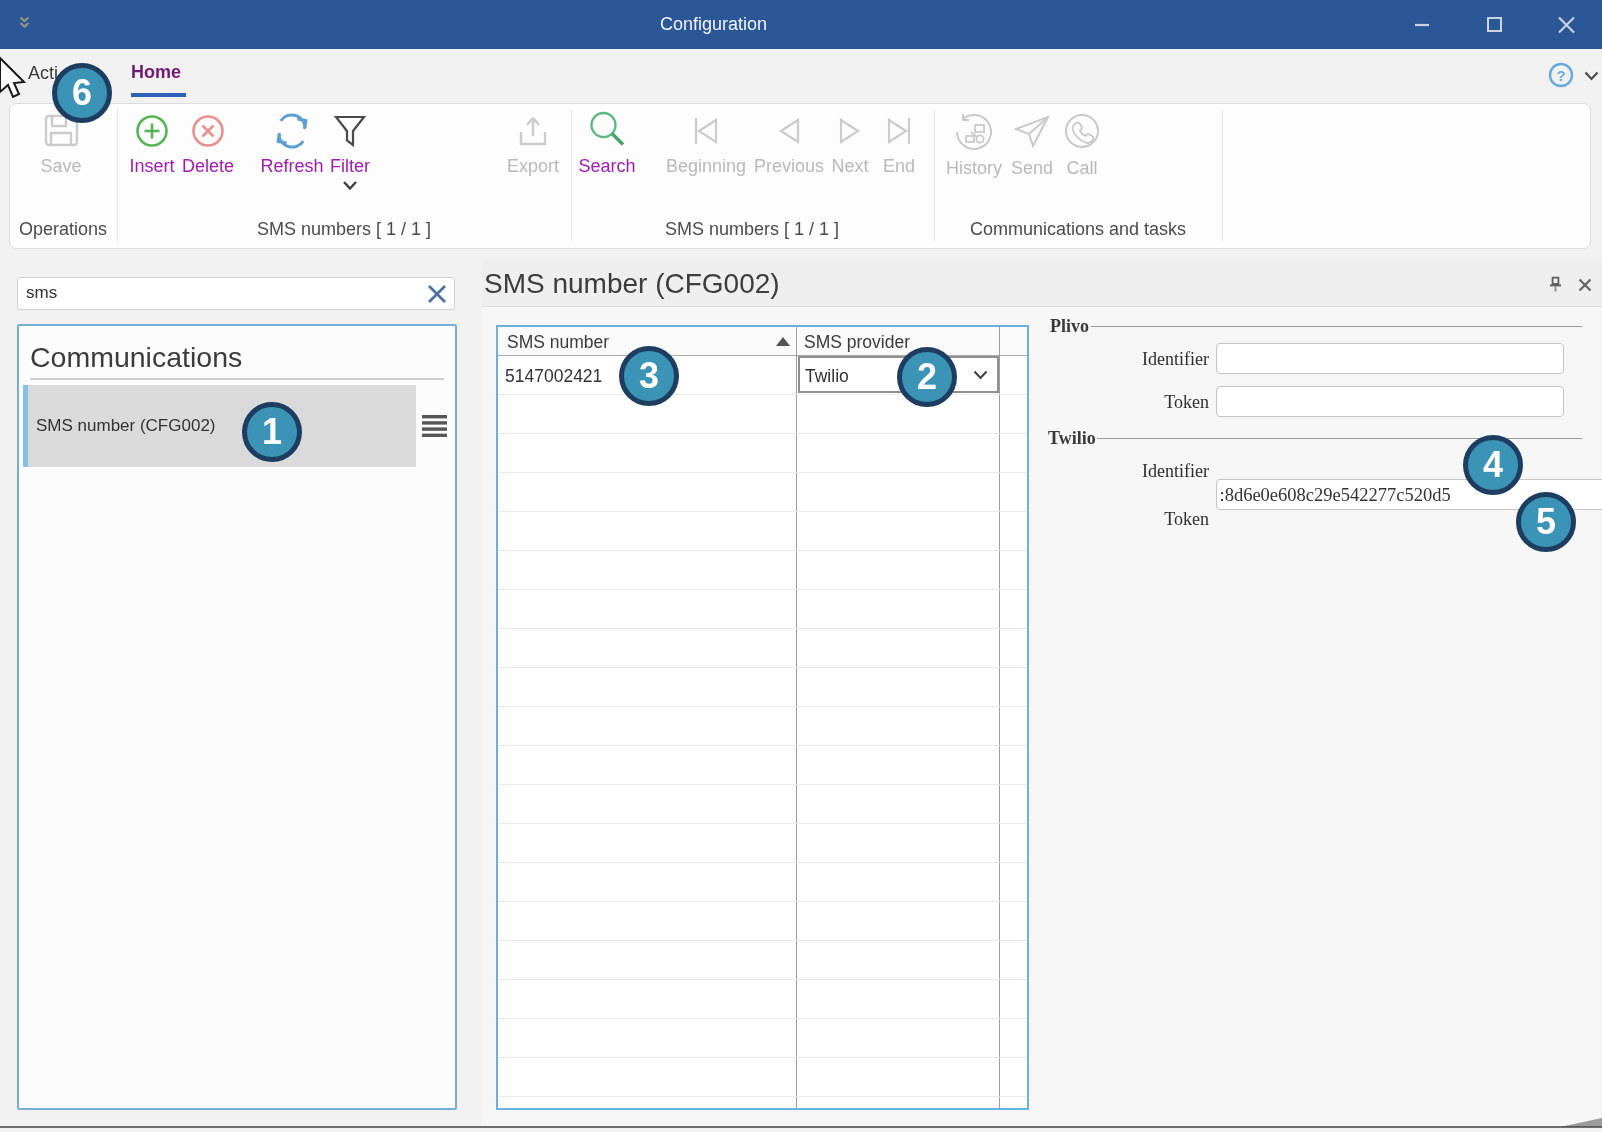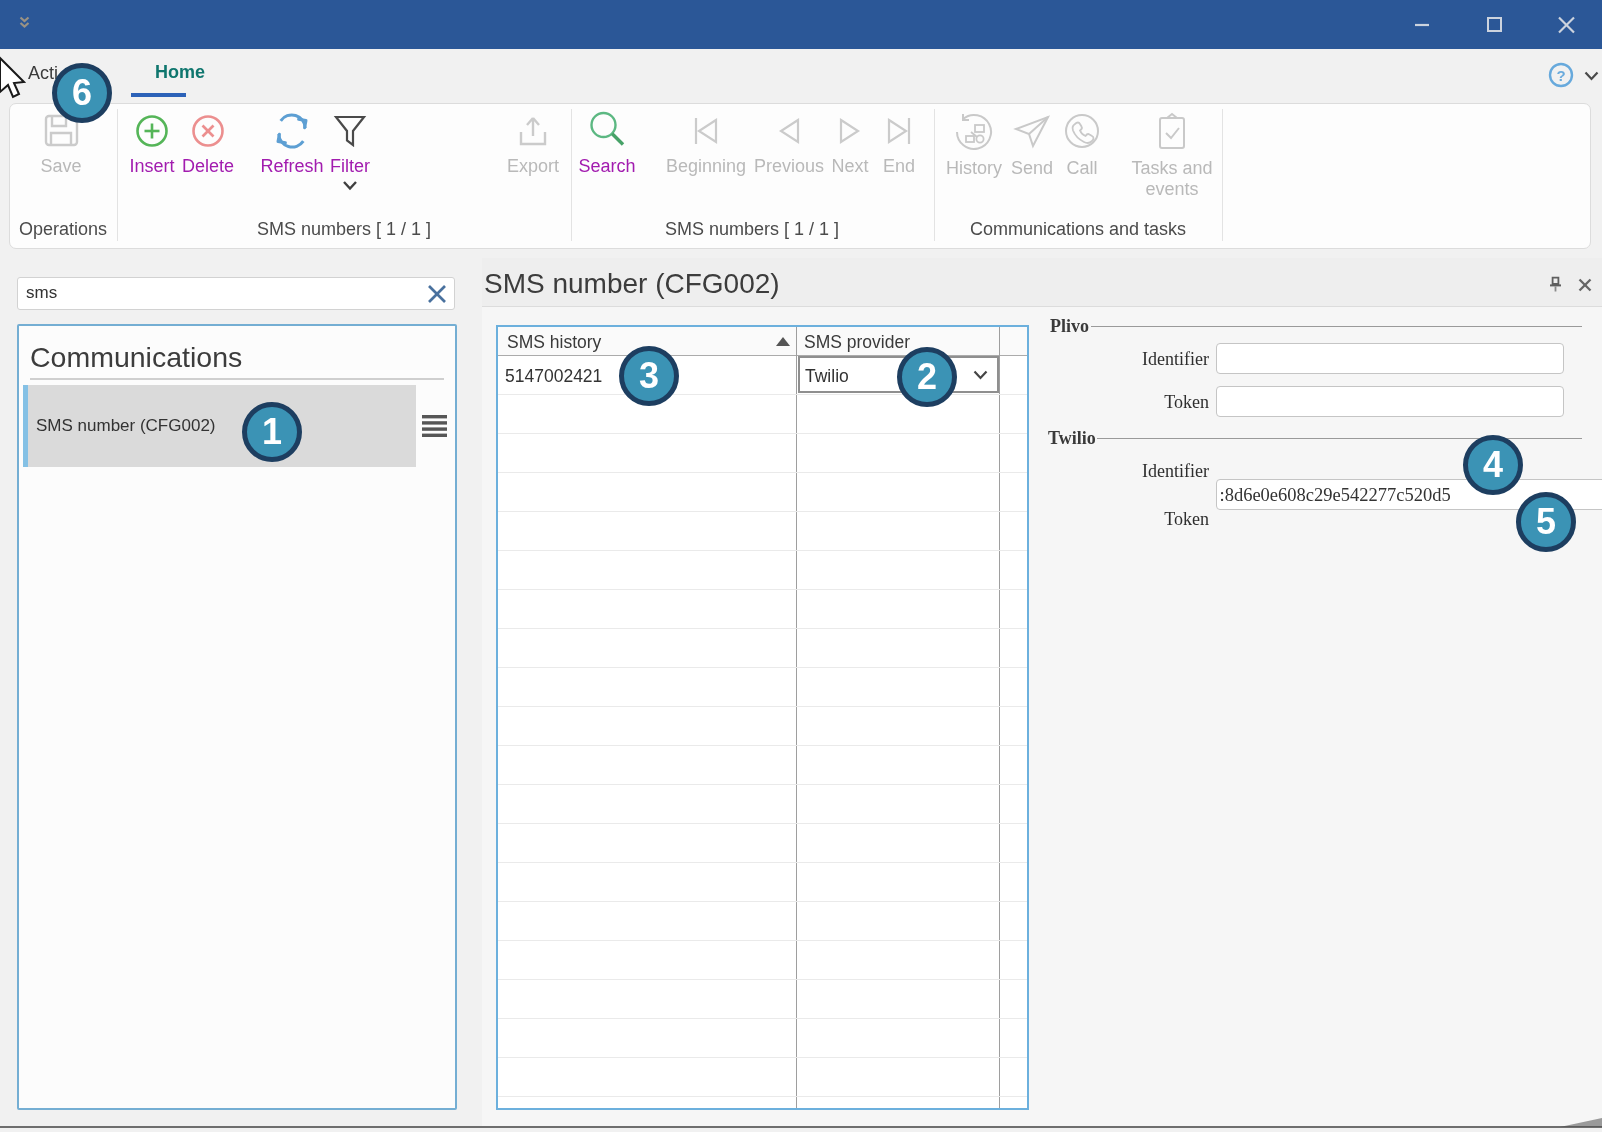--- a/index.html
+++ b/index.html
@@ -8,21 +8,21 @@
   .abs{position:absolute;}
   #page{position:relative;width:1602px;height:1132px;}
 
   
   #titlebar{left:0;top:0;width:1602px;height:49px;background:#2b5797;}
   #title{left:0;top:0;width:1427px;height:49px;line-height:49px;text-align:center;
          color:#f2f5f9;font-size:18px;}
   
   #tabrow{left:0;top:49px;width:1602px;height:54px;background:#f1f1f1;}
   .acti{left:28px;top:63px;font-size:18px;color:#3b3b3b;}
-  .home{left:131px;top:62px;font-size:18px;font-weight:bold;color:#0f766e;margin-left:24px;}
+  .home{left:131px;top:62px;font-size:18px;font-weight:bold;color:#701a75;}
   .homeline{left:131px;top:93px;width:55px;height:3.5px;background:#2c62b8;}
 
   
   #ribbon{left:9px;top:103px;width:1582px;height:146px;background:#fdfdfd;
           border:1px solid #dcdcdc;border-radius:7px;box-sizing:border-box;}
   .glabel{position:absolute;top:219px;font-size:18px;color:#4b4b4b;text-align:center;}
   .btn{position:absolute;top:110px;text-align:center;}
   .btn .lbl{font-size:18px;line-height:21px;margin-top:2px;}
   .en{color:#a21caf;} .dis{color:#b9b9b9;}
   .icon{display:block;margin:0 auto;}
@@ -69,20 +69,21 @@
          border:5px solid #1d3e60;color:#fff;font-size:36px;font-weight:bold;
          text-align:center;line-height:50px;}
 
   
   #botline{left:0px;top:1126px;width:1602px;height:2px;background:#6e6e6e;}
 </style>
 </head>
 <body>
 <div id="page">
   <div class="abs" id="titlebar"></div>
+  <div class="abs" id="title">Configuration</div>
 
   <svg class="abs" style="left:18px;top:15px" width="13" height="15" viewBox="0 0 13 15">
     <path d="M2.5 2.5 L6.5 6 L10.5 2.5" fill="none" stroke="#9a9284" stroke-width="2.2"></path>
     <path d="M2.5 8 L6.5 11.5 L10.5 8" fill="none" stroke="#9a9284" stroke-width="2.2"></path>
   </svg>
 
   <svg class="abs" style="left:1408px;top:16px" width="180" height="18" viewBox="0 0 180 18">
     <line x1="7" y1="9" x2="21" y2="9" stroke="#ccd3de" stroke-width="2.2"></line>
     <rect x="80" y="2" width="13" height="13" fill="none" stroke="#ccd3de" stroke-width="2"></rect>
     <line x1="151" y1="1.5" x2="166" y2="16.5" stroke="#ccd3de" stroke-width="2.2"></line>
@@ -229,28 +230,20 @@
   </div>
 
   <div class="abs btn" style="left:1047px;width:70px;">
     <svg class="icon" width="46" height="46" viewBox="0 0 46 46">
       <circle cx="23" cy="21" r="16" fill="none" stroke="#c9c9c9" stroke-width="2"></circle>
       <path d="M16 14 c2 -2 4 -2 5 0 l1.5 2.5 c1 1.5 0 3 -1.5 4 c1 2.5 3 4.5 5.5 5.5 c1 -1.5 2.5 -2.5 4 -1.5 l2.5 1.5 c2 1 2 3 0 5 c-2 2 -5 2.5 -8 1 c-5 -2.5 -9 -6.5 -11 -11.5 c-1 -3 -0.5 -5 2 -6.5 z" fill="none" stroke="#c9c9c9" stroke-width="1.8"></path>
     </svg>
     <div class="lbl dis">Call</div>
   </div>
 
-  <div class="abs btn" style="left:1122px;width:100px;">
-    <svg class="icon" width="46" height="46" viewBox="0 0 46 46">
-      <rect x="11" y="8" width="24" height="30" rx="2" fill="none" stroke="#c9c9c9" stroke-width="2"></rect>
-      <path d="M18 8 l5 -4 l5 4" fill="none" stroke="#c9c9c9" stroke-width="2"></path>
-      <path d="M17 23 l5 5 l8 -10" fill="none" stroke="#c9c9c9" stroke-width="2"></path>
-    </svg>
-    <div class="lbl dis">Tasks and<br>events</div>
-  </div>
 
   <div class="abs" id="searchbox"></div>
   <div class="abs" id="searchtxt">sms</div>
   <svg class="abs" style="left:427px;top:284px" width="20" height="20" viewBox="0 0 20 20">
     <line x1="2" y1="2" x2="18" y2="18" stroke="#49719e" stroke-width="2.6"></line>
     <line x1="18" y1="2" x2="2" y2="18" stroke="#49719e" stroke-width="2.6"></line>
   </svg>
   <div class="abs" id="commpanel"></div>
   <div class="abs" id="commhdr">Communications</div>
   <div class="abs" id="commline"></div>
@@ -274,21 +267,21 @@
     <line x1="2" y1="9.4" x2="13" y2="9.4" stroke="#5f5f5f" stroke-width="2"></line>
     <line x1="7.5" y1="10.4" x2="7.5" y2="15.5" stroke="#8a8a8a" stroke-width="1.8"></line>
   </svg>
   <svg class="abs" style="left:1578px;top:278px" width="14" height="14" viewBox="0 0 14 14">
     <line x1="1.5" y1="1.5" x2="12.5" y2="12.5" stroke="#666" stroke-width="2.3"></line>
     <line x1="12.5" y1="1.5" x2="1.5" y2="12.5" stroke="#666" stroke-width="2.3"></line>
   </svg>
 
   <div class="abs" id="grid">
     <div id="gridhdr"></div>
-    <div class="hdrtxt" style="left:9px;">SMS history</div>
+    <div class="hdrtxt" style="left:9px;">SMS number</div>
     <div class="hdrtxt" style="left:306px;">SMS provider</div>
     <svg style="position:absolute;left:278px;top:10px" width="14" height="9" viewBox="0 0 14 9">
       <path d="M7 0 L14 9 L0 9 Z" fill="#555"></path>
     </svg>
     <div class="coldiv" style="left:298px;"></div>
     <div class="coldiv" style="left:501px;"></div>
     <div id="cell1">5147002421</div>
     <div id="combo"></div>
     <div class="gridrowline" style="top:67px;"></div>
     <div class="gridrowline" style="top:106px;"></div>

